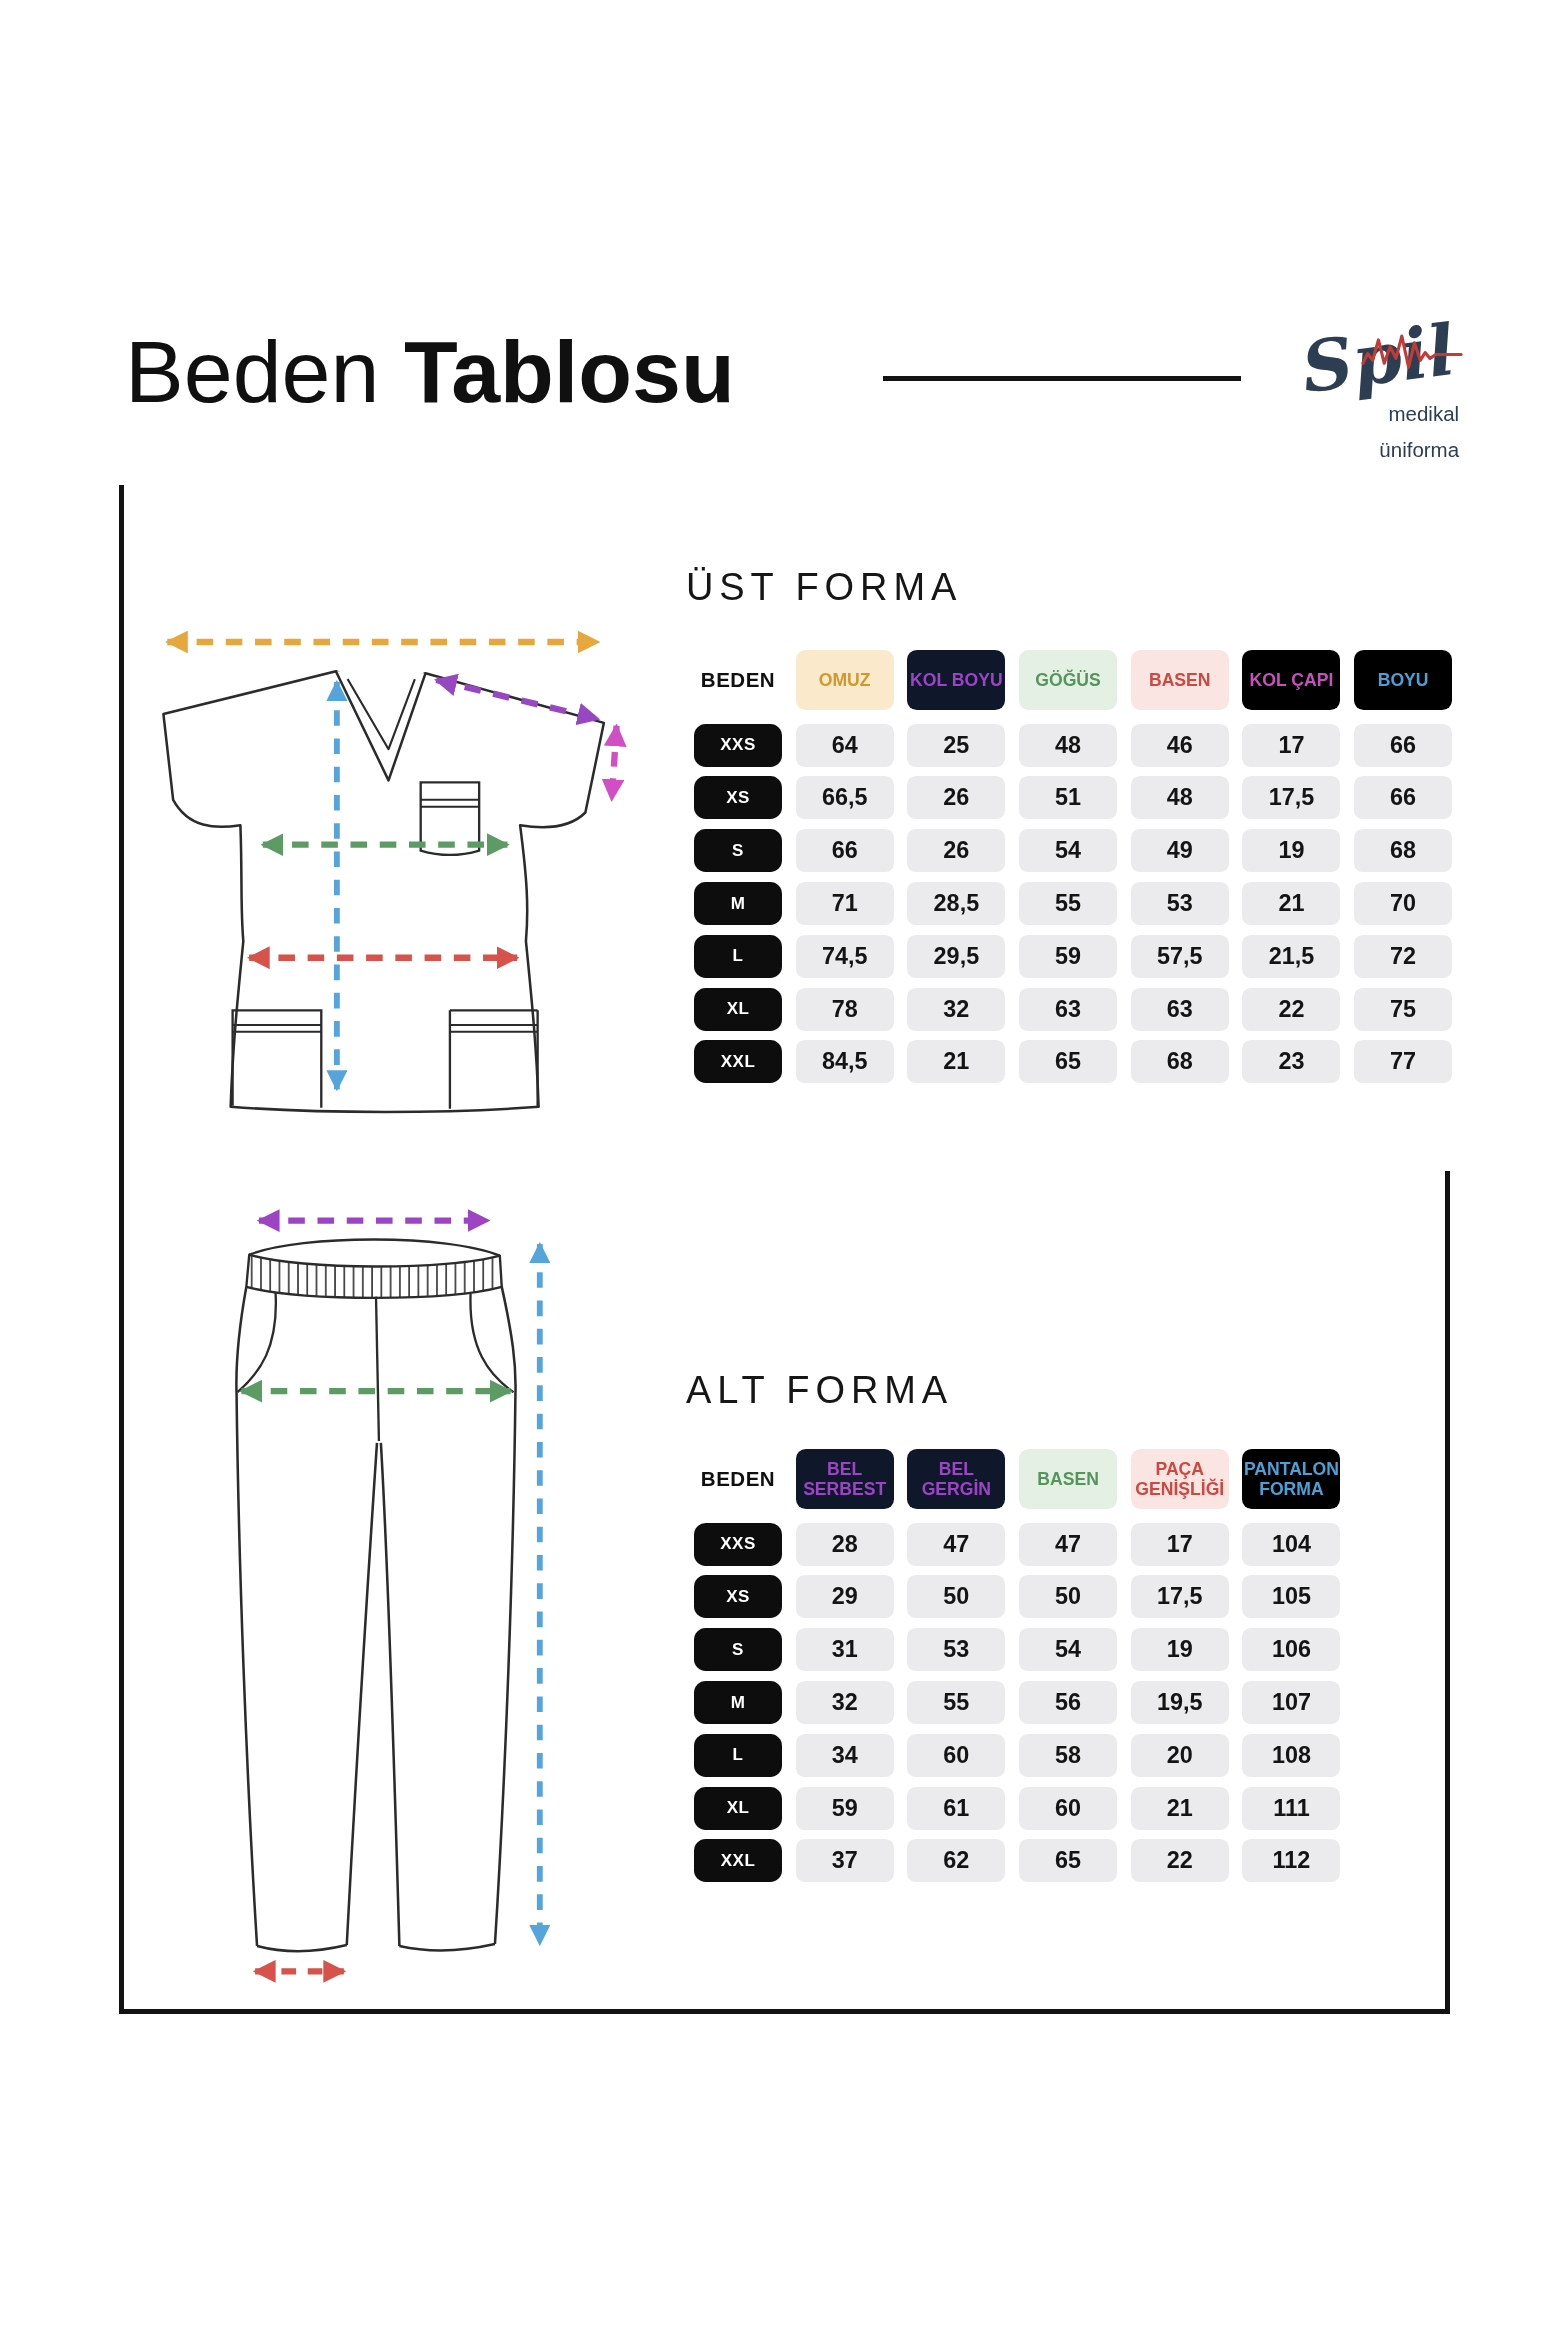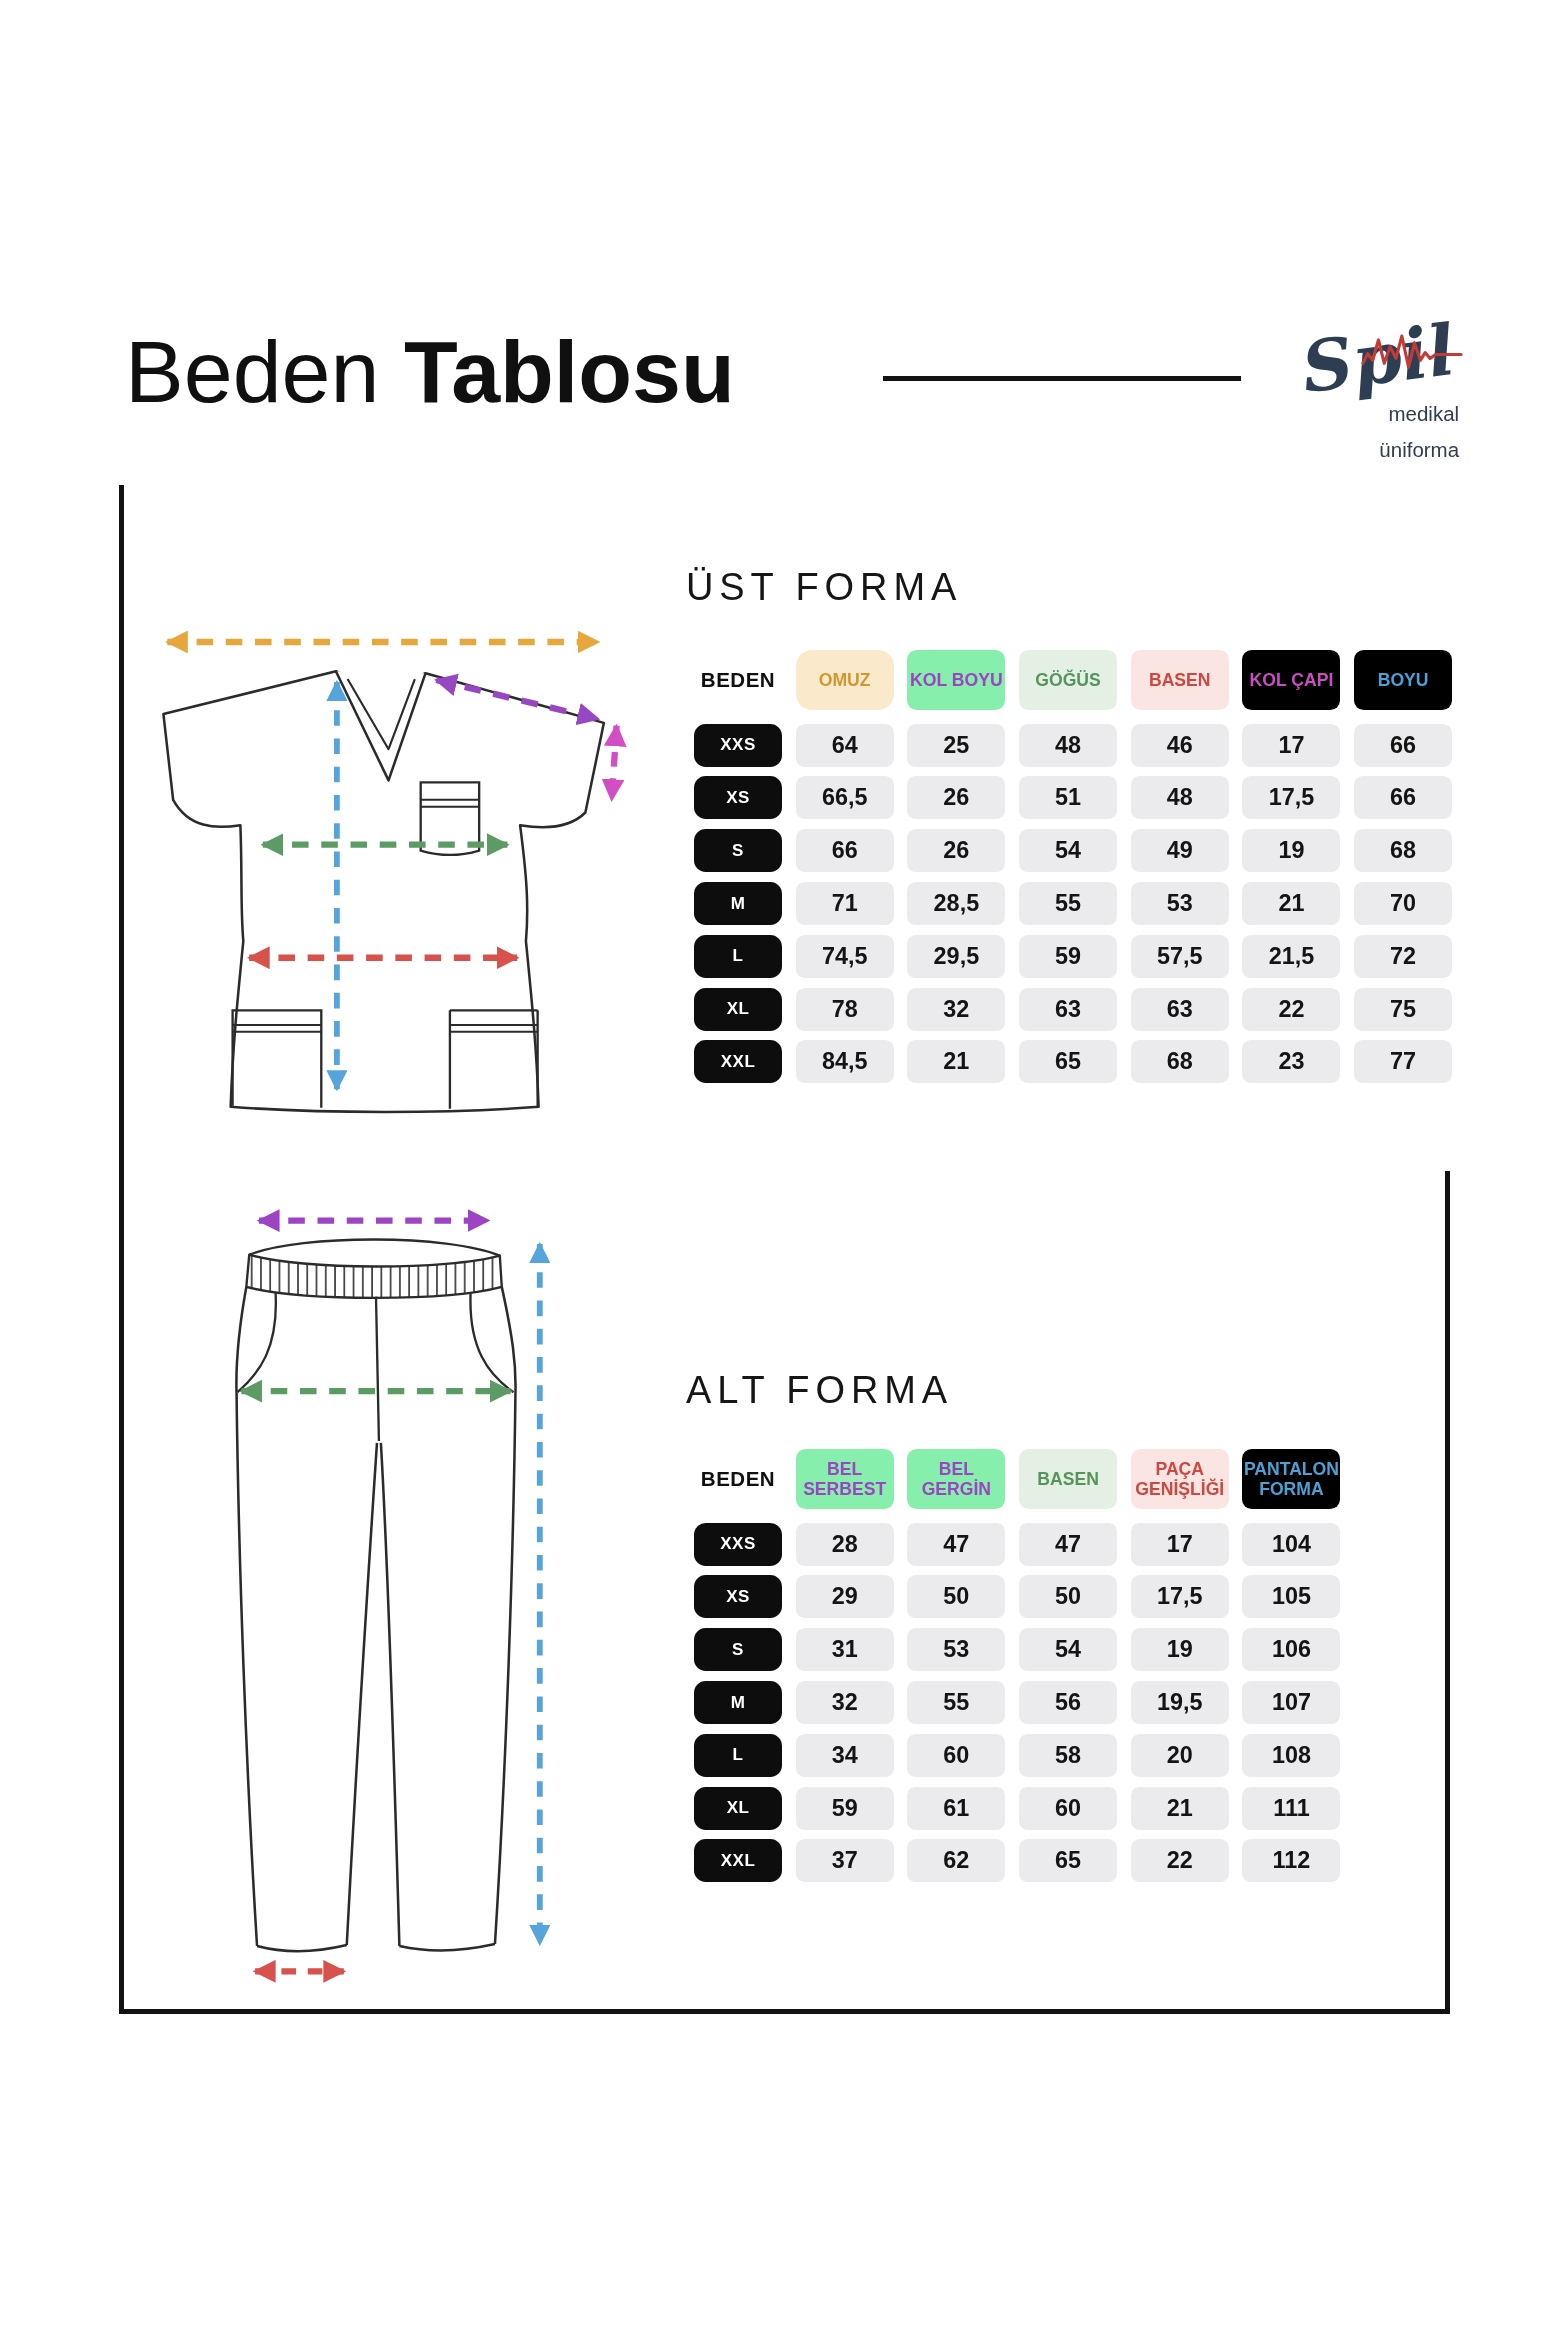--- a/index.html
+++ b/index.html
@@ -40,22 +40,22 @@
   .trow.first{margin-top:13.7px;}
   .hdr-size{width:88px;display:flex;align-items:center;justify-content:center;
     font-weight:700;font-size:20.5px;color:#101010;letter-spacing:0.5px;}
   .hdr-cell{width:98px;height:60px;border-radius:9.8px;display:flex;align-items:center;justify-content:center;
     text-align:center;font-weight:700;font-size:17.6px;line-height:1.15;padding:0 2px;box-sizing:border-box;}
   .pill{width:88px;height:43px;border-radius:11.7px;background:#0d0d0d;color:#ffffff;
     display:flex;align-items:center;justify-content:center;font-weight:700;font-size:17px;letter-spacing:0.5px;}
   .val{width:98px;height:43px;border-radius:8.8px;background:#ebebed;color:#141414;
     display:flex;align-items:center;justify-content:center;font-weight:700;font-size:23.4px;}
   
-  .c-orange{background:#faeacb;color:#d0982f;border-radius:16px;}
-  .c-purple{background:#86efac;color:#9c44c4;}
+  .c-orange{background:#faeacb;color:#d0982f;}
+  .c-purple{background:#0f172a;color:#9c44c4;}
   .c-green{background:#e4f0e4;color:#55945c;}
   .c-red{background:#fae5e2;color:#cc4840;}
   .c-magenta{background:#000000;color:#c94fc0;}
   .c-blue{background:#000000;color:#4da0d6;}
   
   .diagram{position:absolute;}
   #scrub-top-svg{left:141px;top:624px;}
   #scrub-pants-svg{left:137px;top:1204px;}
 </style>
 </head>

